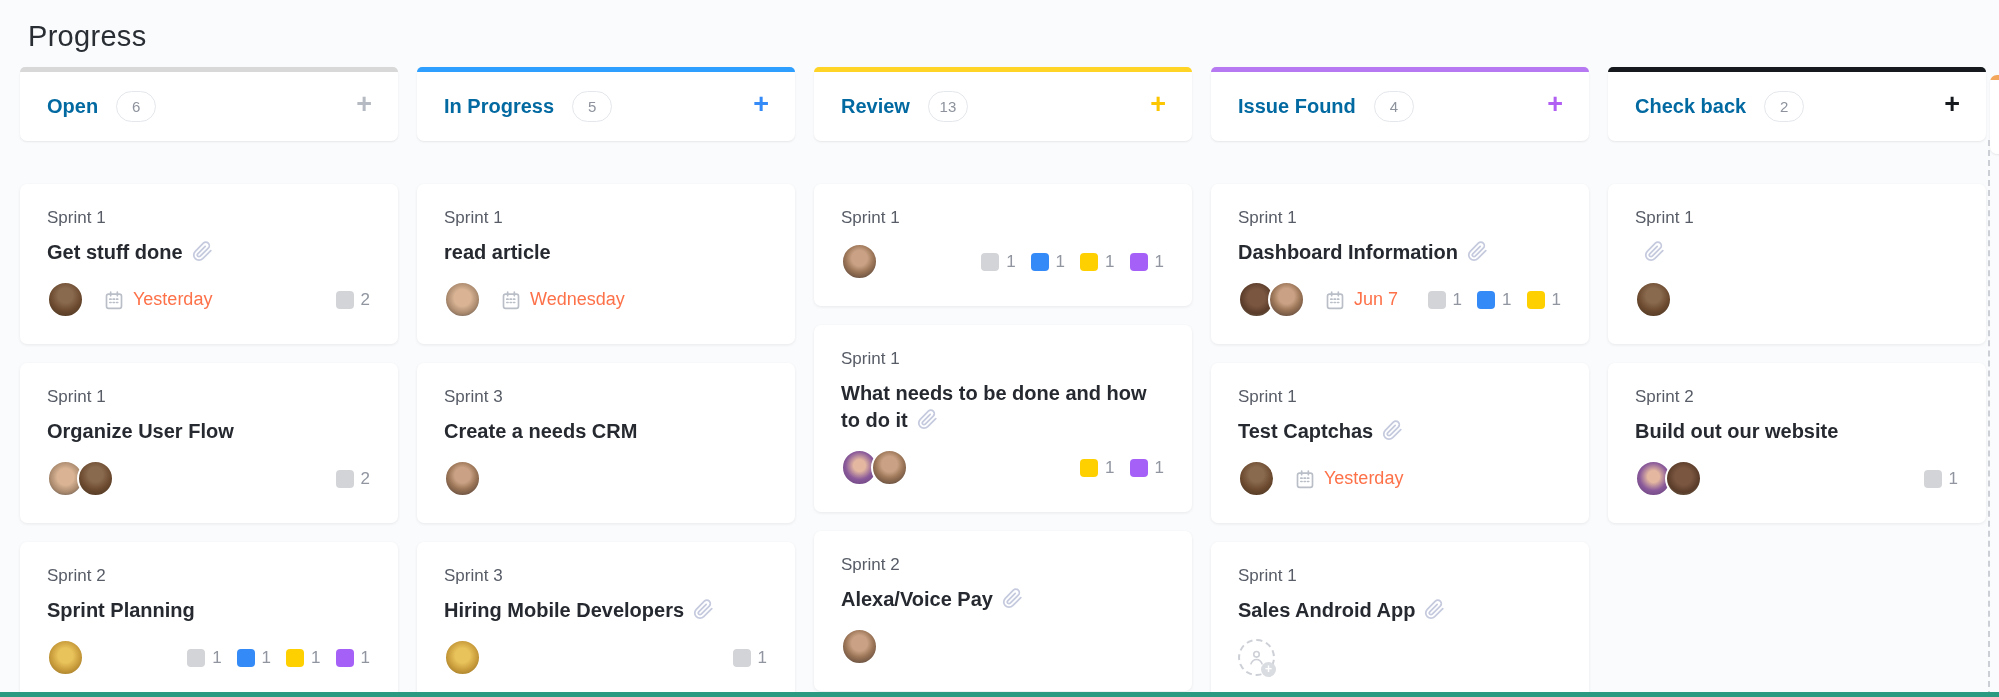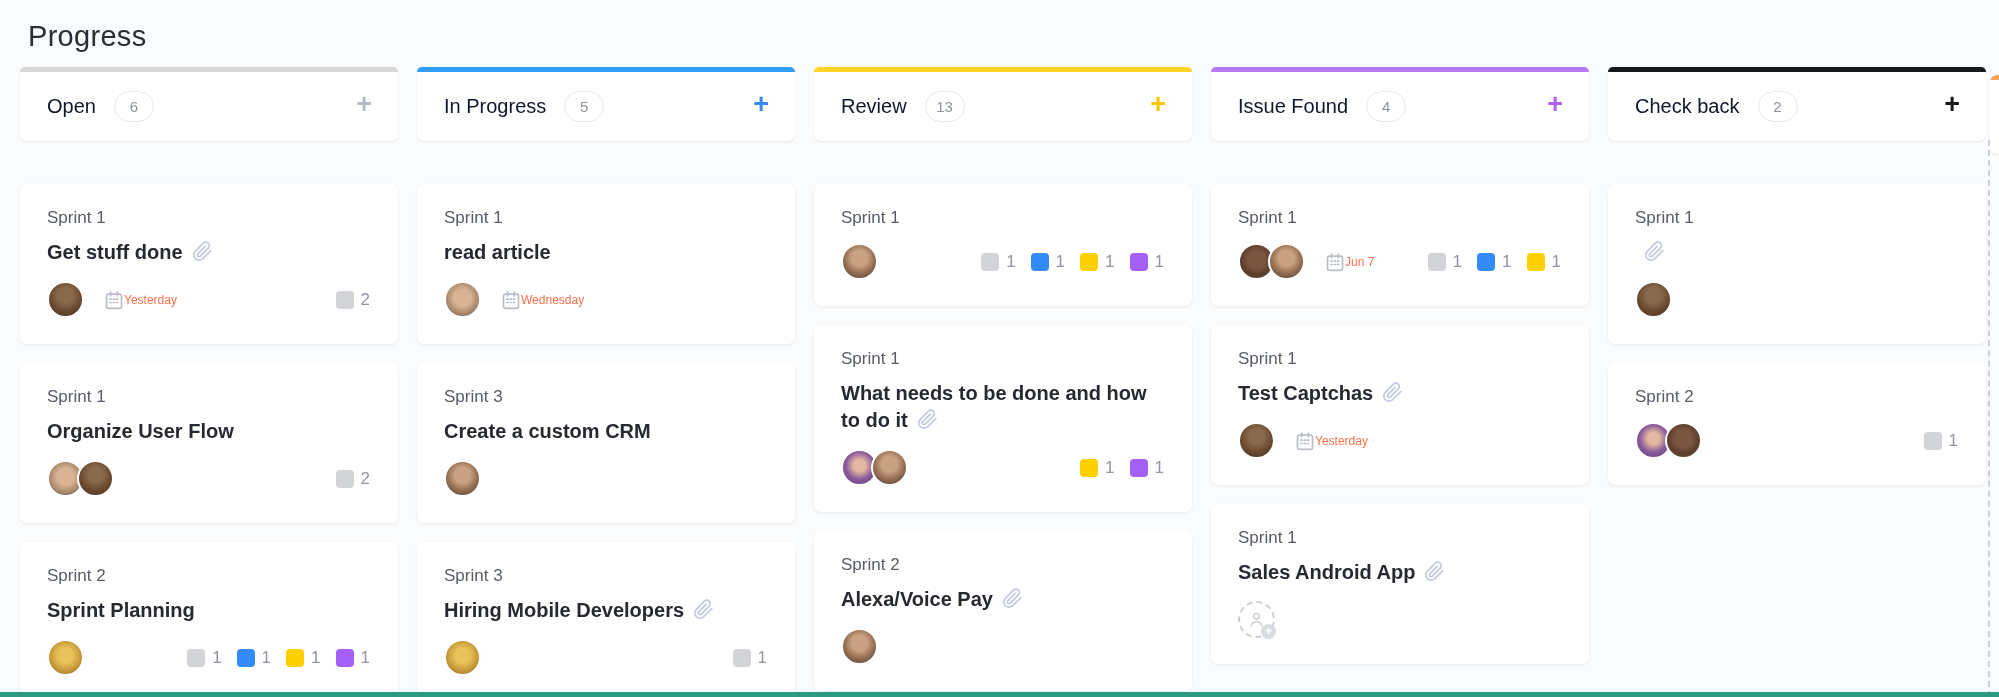--- a/index.html
+++ b/index.html
@@ -7,21 +7,21 @@
     background:#fafbfc; font-family:"Liberation Sans","DejaVu Sans",sans-serif; }
   .page-title { padding:20px 0 0 28px; font-size:29px; font-weight:500;
     color:#292d34; letter-spacing:.3px; }
   .board { display:flex; gap:19px; padding:14px 0 0 20px; align-items:flex-start; }
   .column { width:378px; flex:0 0 auto; }
   .col-header { position:relative; background:#fff; border-radius:7px;
     height:74px; display:flex; align-items:center; padding:5px 26px 0 27px;
     box-shadow:0 1px 2px rgba(50,57,66,.10); }
   .col-topbar { position:absolute; top:0; left:0; right:0; height:5px;
     border-radius:7px 7px 0 0; }
-  .col-name { font-size:20px; font-weight:400; color:#0f172a; }
+  .col-name { font-size:20px; font-weight:700; color:#0369a1; }
   .col-count { margin-left:18px; min-width:40px; height:31px; padding:0 10px;
     border:1px solid #e4e7eb; border-radius:16px; display:inline-flex;
     align-items:center; justify-content:center; font-size:15px; color:#8d929c; }
   .col-plus { margin-left:auto; font-size:27px; font-weight:700; line-height:1;
     cursor:pointer; padding-bottom:4px; }
   .cards { margin-top:43px; display:flex; flex-direction:column; gap:19px; }
   .card { background:#fff; border-radius:7px; padding:24px 28px 26px 27px;
     box-shadow:0 1px 3px rgba(50,57,66,.09); }
   .sprint { font-size:17px; color:#575c66; }
   .title-row { margin-top:11px; font-size:20px; font-weight:700; color:#262a30;
@@ -31,22 +31,22 @@
   .avatars { display:flex; }
   .avatar { width:37px; height:37px; border-radius:50%; border:2px solid #fff;
     flex:0 0 auto; }
   .avatar + .avatar { margin-left:-7px; }
   .p1 { background:radial-gradient(circle at 50% 38%, #8a6a4f 0 28%, #6b4a2f 58%, #43301f 100%); }
   .p2 { background:radial-gradient(circle at 50% 45%, #d9b394 0 34%, #a8886c 64%, #41424a 100%); }
   .p3 { background:radial-gradient(circle at 50% 44%, #e8c25a 0 30%, #c79a3a 60%, #8a6a1f 100%); }
   .p4 { background:radial-gradient(circle at 50% 40%, #caa184 0 30%, #9a7456 55%, #463833 100%); }
   .p5 { background:radial-gradient(circle at 50% 44%, #e3b7a0 0 24%, #8a5a9a 56%, #5e3a74 100%); }
   .p6 { background:radial-gradient(circle at 50% 44%, #7a5640 0 34%, #5a3c2a 64%, #70705a 100%); }
-  .due { margin-left:20px; display:flex; align-items:center; 
-    font-size:12px; color:#fd7149; cursor:pointer; }
+  .due { margin-left:20px; display:flex; align-items:center; gap:9px;
+    font-size:18px; color:#fd7149; cursor:pointer; }
   .tags { margin-left:auto; display:flex; align-items:center; gap:15px; }
   .tag { display:flex; align-items:center; gap:7px; }
   .sq { width:18px; height:18px; border-radius:4px; display:inline-block; }
   .tcount { font-size:17px; color:#9095a0; }
   .assign { position:relative; width:37px; height:37px; border-radius:50%;
     border:2px dashed #cdd0d6; display:flex; align-items:center;
     justify-content:center; cursor:pointer; }
   .assign-badge { position:absolute; right:-3px; bottom:-3px; width:15px;
     height:15px; border-radius:50%; background:#d9dce1; color:#fff;
     font-size:12px; line-height:14px; text-align:center; font-weight:700; }
@@ -179,21 +179,21 @@
                   <line x1="11" y1="15" x2="12.5" y2="15"></line>
                   <line x1="15" y1="15" x2="16.5" y2="15"></line>
                 </svg>
               </span>
               <span>Wednesday</span>
             </div>
           </div>
         </div>
         <div class="card">
           <div class="sprint">Sprint 3</div>
-          <div class="title-row"><span>Create a custom CRM</span></div>
+          <div class="title-row"><span>Create a needs CRM</span></div>
           <div class="meta">
             <div class="avatars">
               <span class="avatar p4"></span>
             </div>
           </div>
         </div>
         <div class="card">
           <div class="sprint">Sprint 3</div>
           <div class="title-row"><span>Hiring Mobile Developers</span><span class="clip"><svg width="21" height="21" viewBox="0 0 24 24" fill="none" stroke="#c5cade" stroke-width="2" stroke-linecap="round" stroke-linejoin="round">
                 <path d="M21.44 11.05l-9.19 9.19a6 6 0 0 1-8.49-8.49l9.19-9.19a4 4 0 0 1 5.66 5.66l-9.2 9.19a2 2 0 0 1-2.83-2.83l8.49-8.48"></path>
@@ -284,20 +284,23 @@
     <div class="column">
       <div class="col-header">
         <div class="col-topbar" style="background: rgb(182, 121, 242);"></div>
         <span class="col-name">Issue Found</span>
         <span class="col-count">4</span>
         <span class="col-plus" style="color: rgb(177, 94, 242);">+</span>
       </div>
       <div class="cards">
         <div class="card">
           <div class="sprint">Sprint 1</div>
+          <div class="title-row"><span>Dashboard Information</span><span class="clip"><svg width="21" height="21" viewBox="0 0 24 24" fill="none" stroke="#c5cade" stroke-width="2" stroke-linecap="round" stroke-linejoin="round">
+                <path d="M21.44 11.05l-9.19 9.19a6 6 0 0 1-8.49-8.49l9.19-9.19a4 4 0 0 1 5.66 5.66l-9.2 9.19a2 2 0 0 1-2.83-2.83l8.49-8.48"></path>
+              </svg></span></div>
           <div class="meta">
             <div class="avatars">
               <span class="avatar p6"></span>
               <span class="avatar p4"></span>
             </div>
             <div class="due">
               <span class="cal">
                 <svg width="20" height="20" viewBox="0 0 24 24" fill="none" stroke="#b9bec7" stroke-width="2" stroke-linecap="round">
                   <rect x="3" y="5" width="18" height="17" rx="2.5"></rect>
                   <line x1="8" y1="2.5" x2="8" y2="7"></line>
@@ -388,20 +391,21 @@
                 <path d="M21.44 11.05l-9.19 9.19a6 6 0 0 1-8.49-8.49l9.19-9.19a4 4 0 0 1 5.66 5.66l-9.2 9.19a2 2 0 0 1-2.83-2.83l8.49-8.48"></path>
               </svg></span></div>
           <div class="meta">
             <div class="avatars">
               <span class="avatar p1"></span>
             </div>
           </div>
         </div>
         <div class="card">
           <div class="sprint">Sprint 2</div>
+          <div class="title-row"><span>Build out our website</span></div>
           <div class="meta">
             <div class="avatars">
               <span class="avatar p5"></span>
               <span class="avatar p6"></span>
             </div>
             <div class="tags">
               <span class="tag">
                 <i class="sq" style="background: rgb(210, 212, 215);"></i>
                 <span class="tcount">1</span>
               </span>

